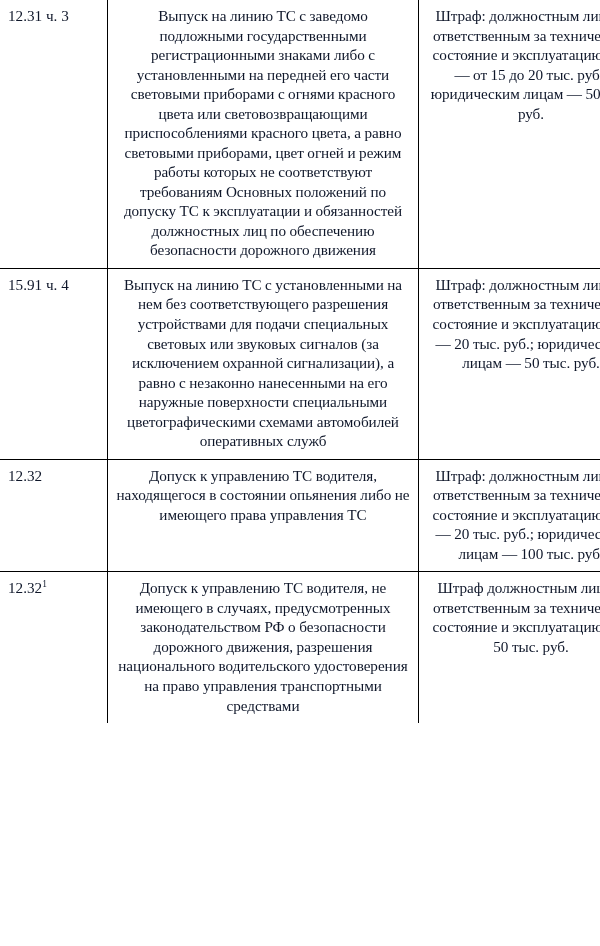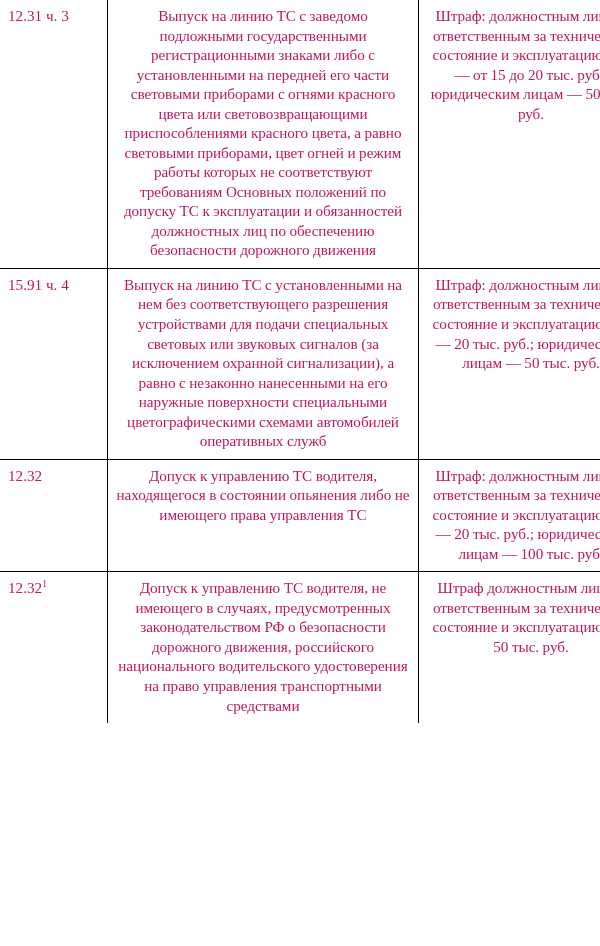--- a/index.html
+++ b/index.html
@@ -25,21 +25,21 @@
     border-collapse: collapse;
     table-layout: fixed;
   }
   table.law-table td {
     border: 1.3px solid #000000;
     vertical-align: top;
     padding: 6px 7px 8px 7px;
     font-size: 15.2px;
     line-height: 1.285;
     font-family: "Liberation Serif", "DejaVu Serif", serif;
-    color: #be185d;
+    color: #0f172a;
   }
   
   table.law-table td.col-article {
     width: 92px;
     border-left: none;
     padding-left: 8px;
     white-space: nowrap;
   }
   table.law-table td.col-desc {
     width: 296px;
@@ -114,21 +114,21 @@
         <td class="col-penalty">
           <span class="cell-text">Штраф: должностным лицам, ответственным за техническое состояние и эксплуатацию ТС, — 20 тыс. руб.; юридическим лицам — 100 тыс. руб.</span>
         </td>
       </tr>
 
       <tr>
         <td class="col-article">
           <span class="article-num"><span>12.32</span><sup>1</sup></span>
         </td>
         <td class="col-desc">
-          <span class="cell-text">Допуск к управлению ТС водителя, не имеющего в случаях, предусмотренных законодательством РФ о безопасности дорожного движения, российского национального водительского удостоверения на право управления транспортными средствами</span>
+          <span class="cell-text">Допуск к управлению ТС водителя, не имеющего в случаях, предусмотренных законодательством РФ о безопасности дорожного движения, разрешения национального водительского удостоверения на право управления транспортными средствами</span>
         </td>
         <td class="col-penalty">
           <span class="cell-text">Штраф должностным лицам, ответственным за техническое состояние и эксплуатацию ТС, 50 тыс. руб.</span>
         </td>
       </tr>
 
     </tbody>
   </table>
 </div>
 

